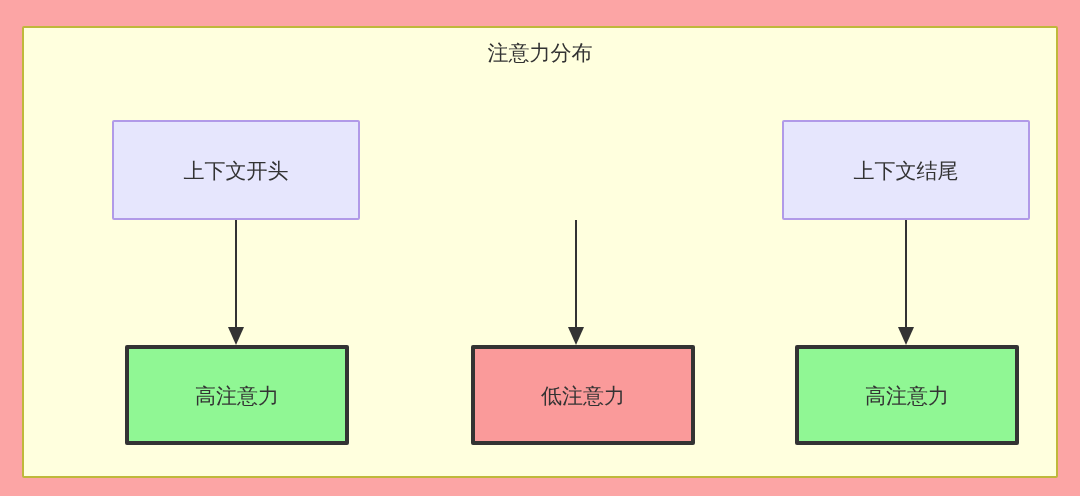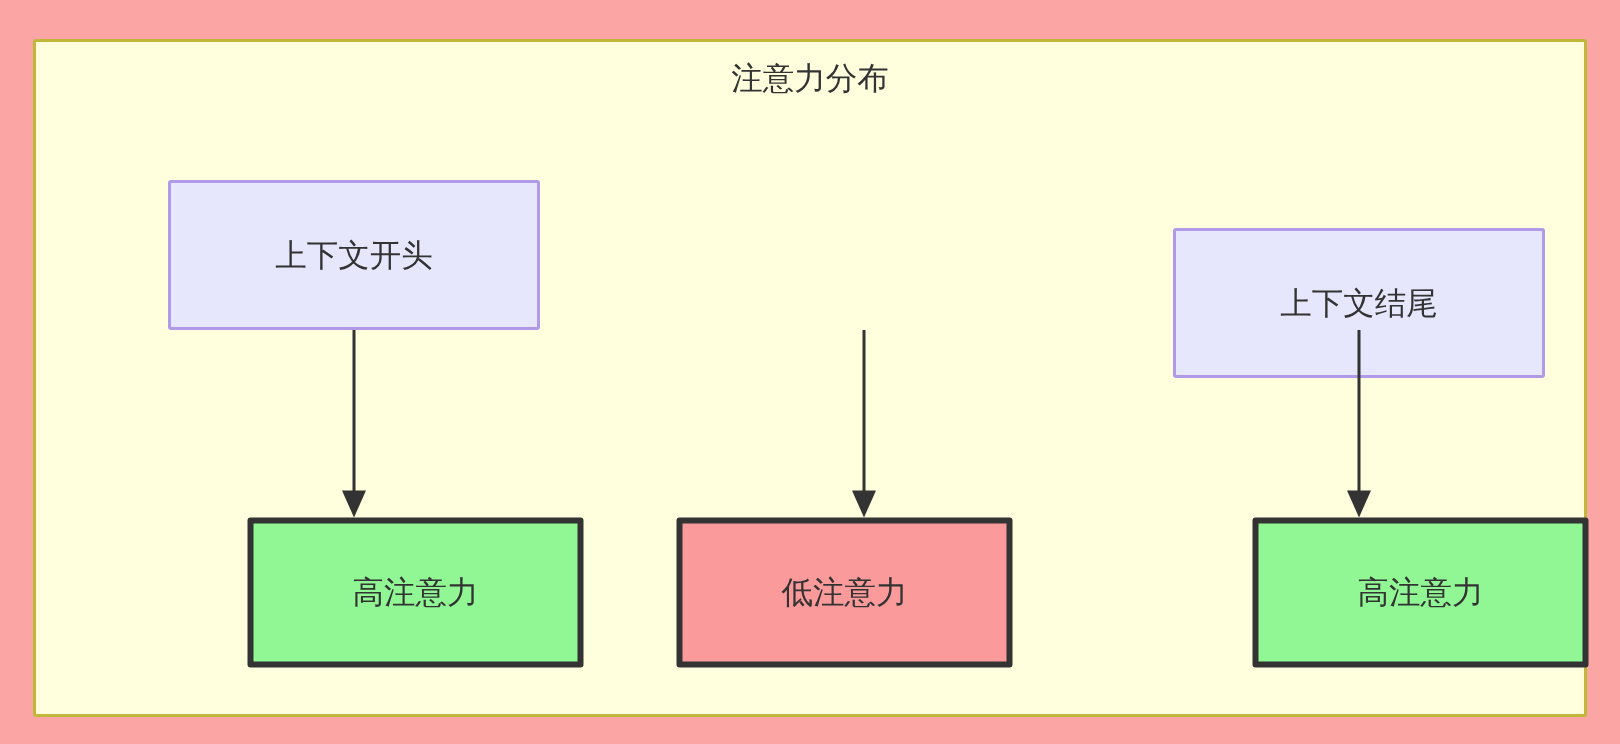--- a/index.html
+++ b/index.html
@@ -69,30 +69,30 @@
   }
 
   .node.attention {
     border: 4px solid #333333;
     border-radius: 2px;
     width: 224px;
     height: 100px;
     top: 317px;
   }
 
-  .node.attention.high { background: #90f794; margin-left: 40px; }
+  .node.attention.high { background: #90f794; }
   .node.attention.low  { background: #fa9a9a; }
 
   
   .col-1.context { left: 88px; }
   .col-2.context { left: 428px; }
-  .col-3.context { left: 758px; margin-top: 32px; }
+  .col-3.context { left: 758px; }
 
   .col-1.attention { left: 101px; }
-  .col-2.attention { left: 427px; }
+  .col-2.attention { left: 447px; }
   .col-3.attention { left: 771px; }
 
   
   .arrow {
     position: absolute;
     top: 192px;
     width: 22px;
     height: 125px;
   }
   .arrow.col-1 { left: 201px; }

